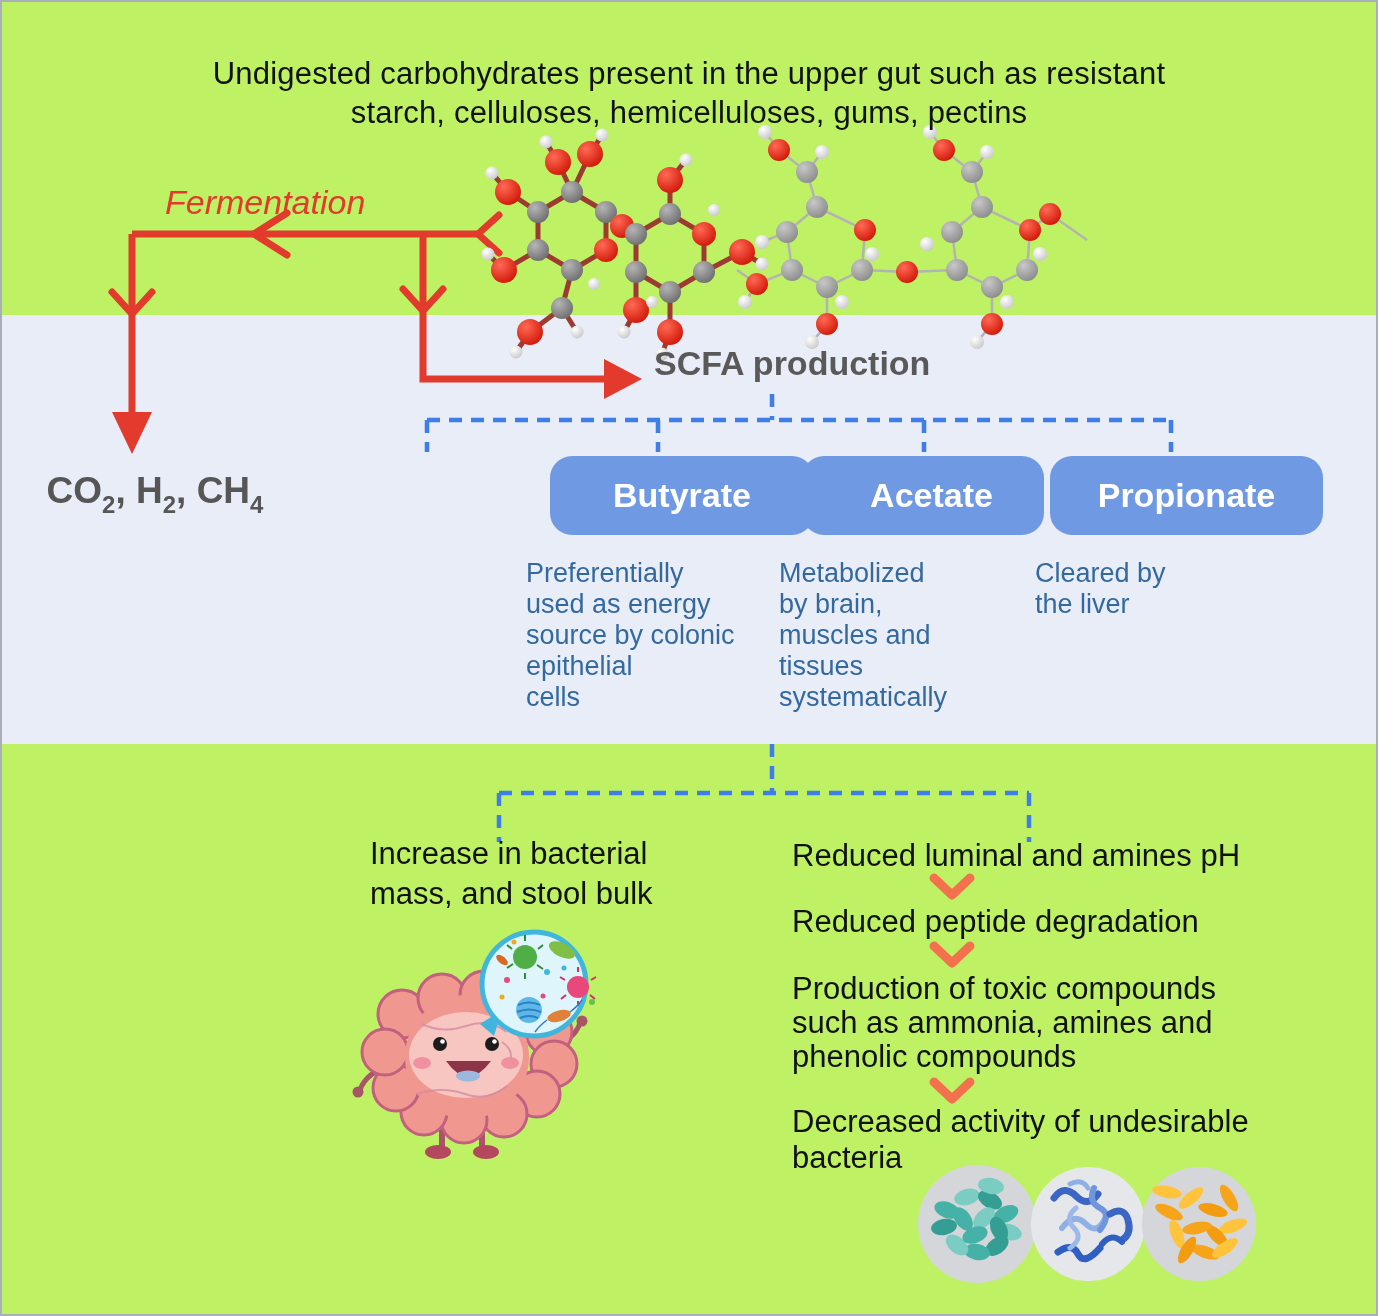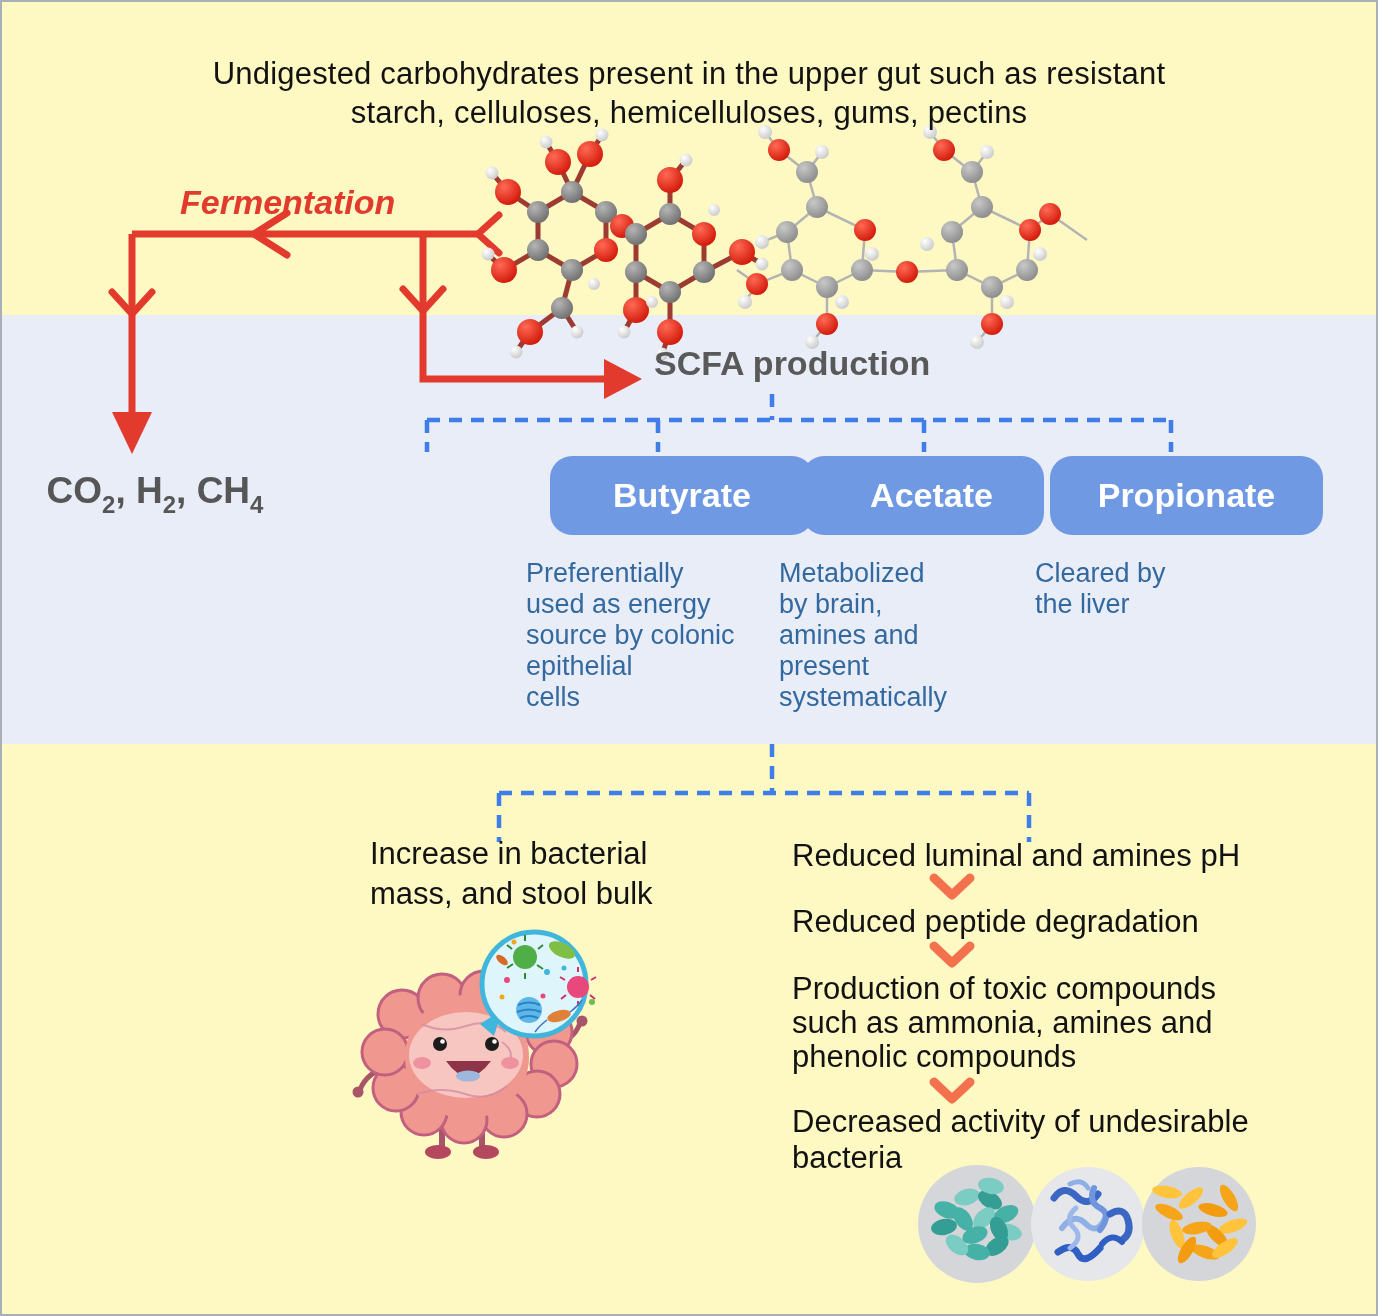--- a/index.html
+++ b/index.html
@@ -8,29 +8,29 @@
     --pill-blue:#7099e4;
     --dashed-blue:#3f7de8;
     --desc-blue:#34699f;
     --chevron-orange:#f4714e;
     --heading-gray:#595959;
     --gas-gray:#565656;
     --text-black:#121212;
   }
   html,body{margin:0;padding:0;background:#fff;}
   .canvas{
-    position:relative;width:1378px;height:1316px;background:#fef9c3;
+    position:relative;width:1378px;height:1316px;background:#bef264;
     border:2px solid #a9afb9;box-sizing:border-box;overflow:hidden;
     font-family:"Liberation Sans", sans-serif;
   }
   .band{position:absolute;left:0;top:313px;width:100%;height:429px;background:var(--band-bg);}
   .overlay{position:absolute;left:0;top:0;width:1378px;height:1316px;}
   .title{position:absolute;top:52px;left:0;width:100%;text-align:center;
          font-size:31px;line-height:39px;color:var(--text-black);letter-spacing:.2px;}
-  .fermentation{position:absolute;left:178px;top:181px;font-size:34px;font-weight:bold;
+  .fermentation{position:absolute;left:163px;top:181px;font-size:34px;font-weight:normal;
                 font-style:italic;color:var(--accent-red);}
   .scfa-heading{position:absolute;left:652px;top:342px;font-size:34px;font-weight:bold;
                 color:var(--heading-gray);}
   .gases{position:absolute;left:28px;top:468px;width:250px;text-align:center;
          font-size:37px;font-weight:bold;color:var(--gas-gray);white-space:nowrap;}
   .gases sub{font-size:24px;vertical-align:-10px;line-height:0;}
   .pill{position:absolute;top:454px;height:79px;background:var(--pill-blue);
         border-radius:22px;display:flex;align-items:center;justify-content:center;
         color:#ffffff;font-size:34px;font-weight:bold;}
   .pill-lactate{left:340px;width:184px;}
@@ -348,22 +348,22 @@
   <div class="desc desc-butyrate">
     <div>Preferentially</div>
     <div>used as energy</div>
     <div>source by colonic</div>
     <div>epithelial</div>
     <div>cells</div>
   </div>
   <div class="desc desc-acetate">
     <div>Metabolized</div>
     <div>by brain,</div>
-    <div>amines and</div>
-    <div>present</div>
+    <div>muscles and</div>
+    <div>tissues</div>
     <div>systematically</div>
   </div>
   <div class="desc desc-propionate">
     <div>Cleared by</div>
     <div>the liver</div>
   </div>
 
   <div class="outcome-left">
     <div>Increase in bacterial</div>
     <div>mass, and stool bulk</div>

